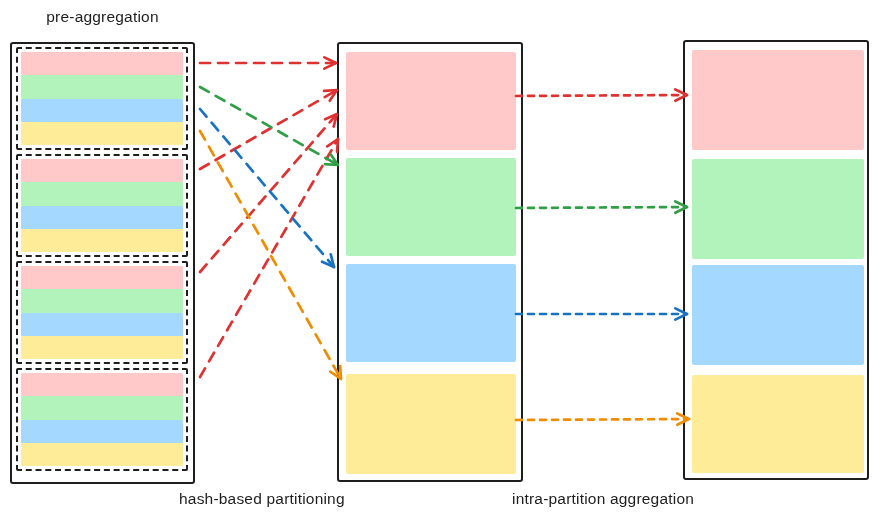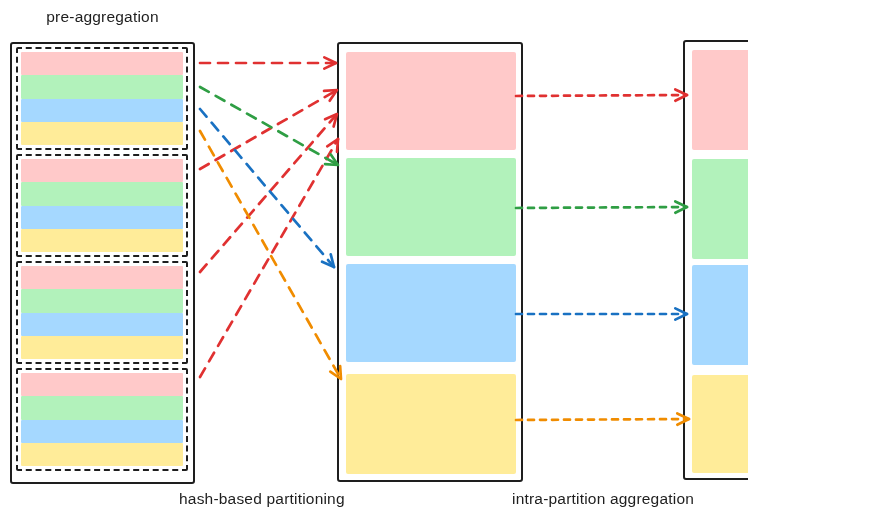--- a/index.html
+++ b/index.html
@@ -1,18 +1,18 @@
 <!DOCTYPE html>
 <html><head>
 <meta charset="utf-8">
 <style>
   html, body { margin: 0; padding: 0; background: #ffffff; }
   .canvas {
     position: relative;
-    width: 748px;
+    width: 880px;
     height: 522px;
     background: #ffffff;
     font-family: "Liberation Sans", sans-serif;
     color: #1e1e1e;
     overflow: hidden;
   }
   .lbl {
     position: absolute;
     font-size: 15.5px;
     font-weight: 500;

